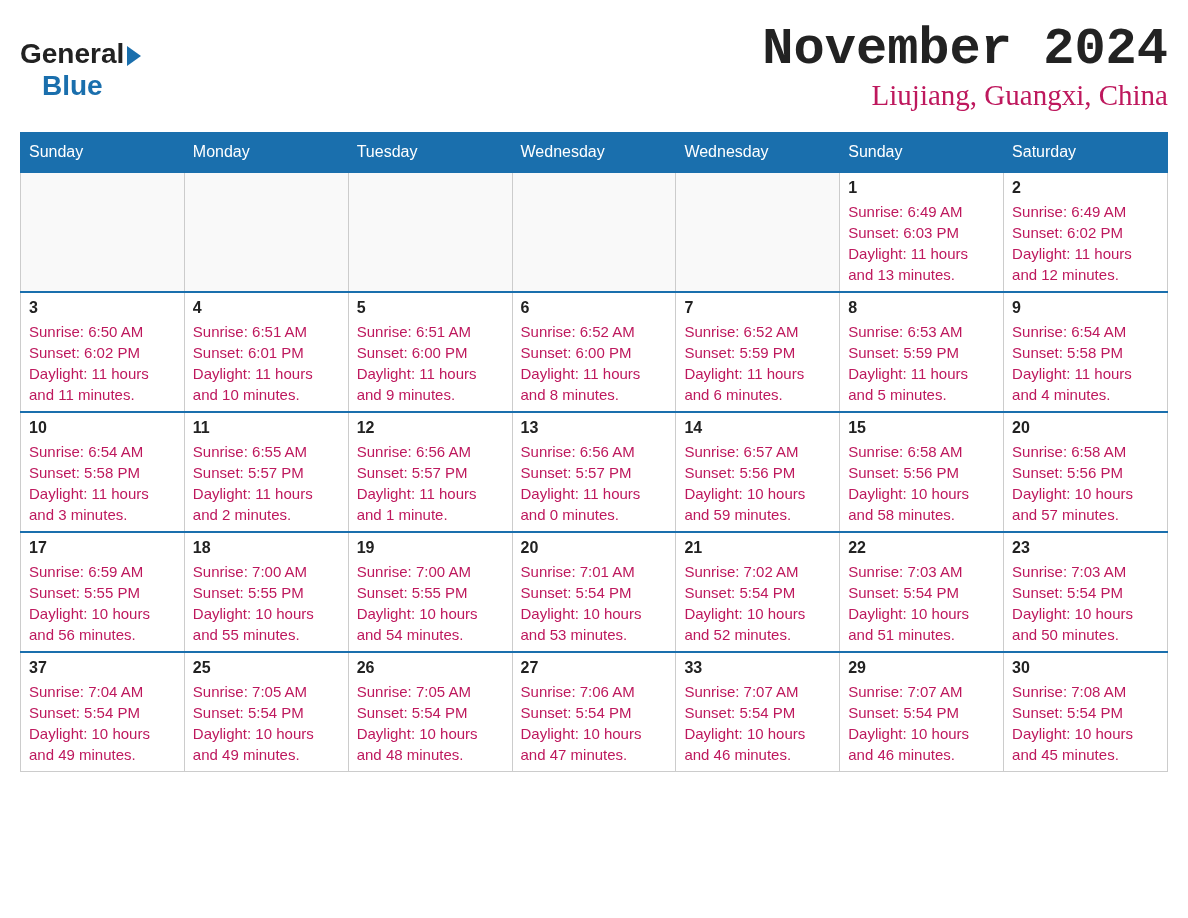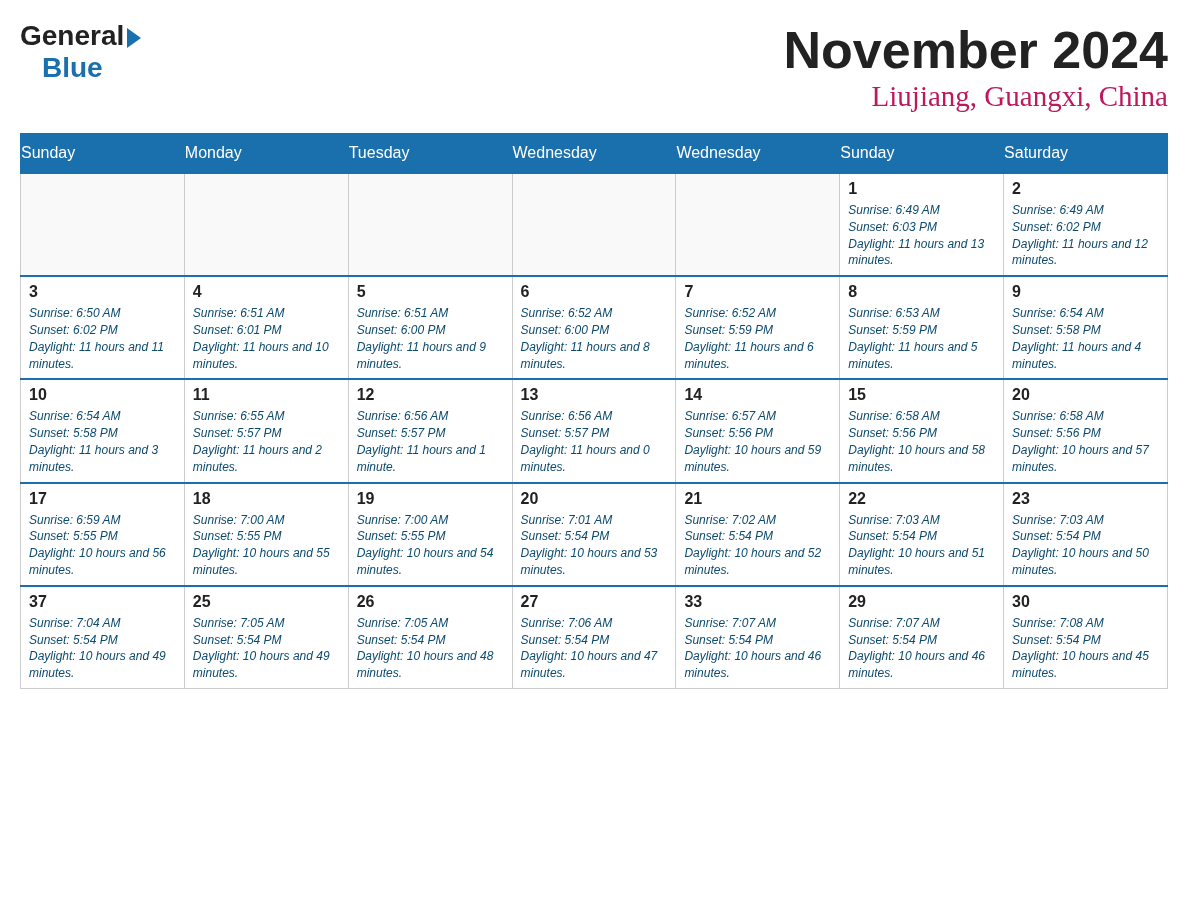--- a/index.html
+++ b/index.html
@@ -17,20 +17,21 @@
       margin-bottom: 20px;
     }
     .logo {
       display: flex;
       flex-direction: column;
       align-items: flex-start;
     }
     .logo-top {
       display: flex;
       align-items: center;
+      margin-top: 18px;
     }
     .logo-general {
       font-size: 28px;
       font-weight: bold;
       color: #222;
       font-family: Arial, sans-serif;
     }
     .logo-triangle {
       width: 0;
       height: 0;
@@ -46,37 +47,37 @@
       color: #1a6fad;
       margin-left: 2px;
     }
     .title-area {
       text-align: right;
     }
     .month-title {
       font-size: 52px;
       font-weight: bold;
       color: #222;
-      font-family: Liberation Sans, sans-serif;
+      font-family: Liberation Mono, monospace;
     }
     .location-title {
       font-size: 29px;
       color: #be185d;
       font-family: Georgia, serif;
     }
     .calendar {
       width: 100%;
       border-collapse: collapse;
       border: 1px solid #1a6fad;
     }
     .calendar th {
       background-color: #1a6fad;
       color: #fff;
       font-size: 16px;
-      padding: 10px 0;
+      padding: 10px 8px;
       text-align: left;
       font-weight: normal;
       border: 1px solid #1a6fad;
     }
     .calendar td {
       vertical-align: top;
       padding: 6px 8px;
       border: 1px solid #ccc;
       width: calc(100% / 7);
       min-height: 110px;
@@ -87,24 +88,23 @@
       border-bottom: 2px solid #1a6fad;
     }
     .day-number {
       font-size: 16px;
       font-weight: bold;
       color: #222;
       display: block;
       margin-bottom: 4px;
     }
     .day-info {
-      font-size: 12px;
-      color: #0c4a6e;
+      font-size: 15px;
+      color: #be185d;
       line-height: 1.4;
-      font-style: italic;
     }
     .empty-cell {
       background: #f9f9f9;
     }
     .calendar tbody tr:last-child {
       border-bottom: none;
     }
   </style>
 </head>
 <body>

